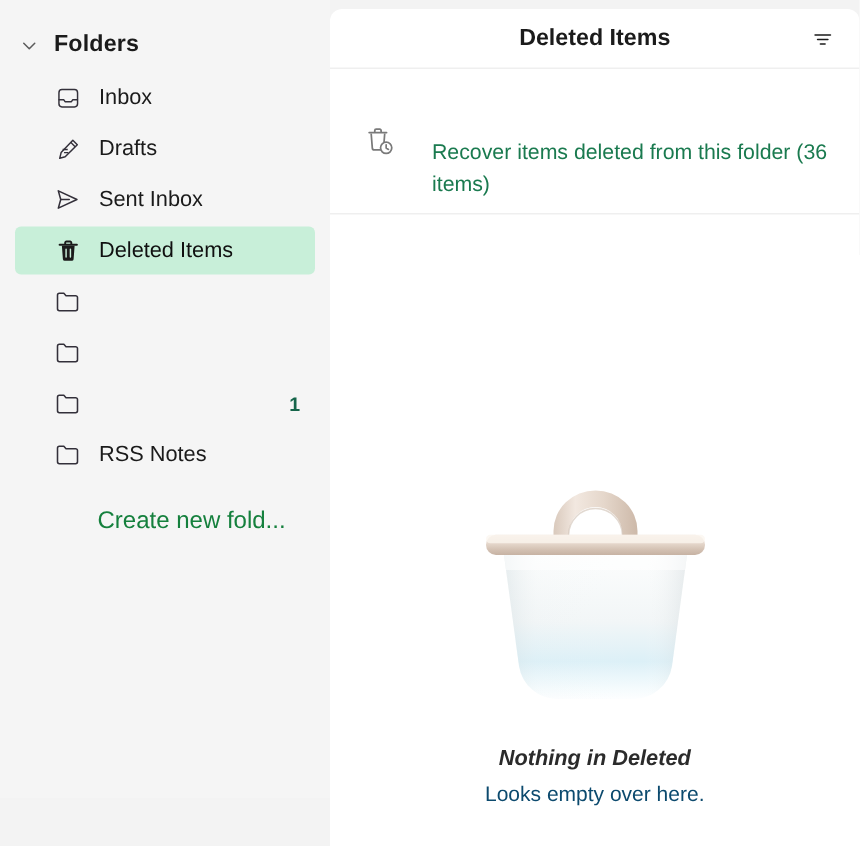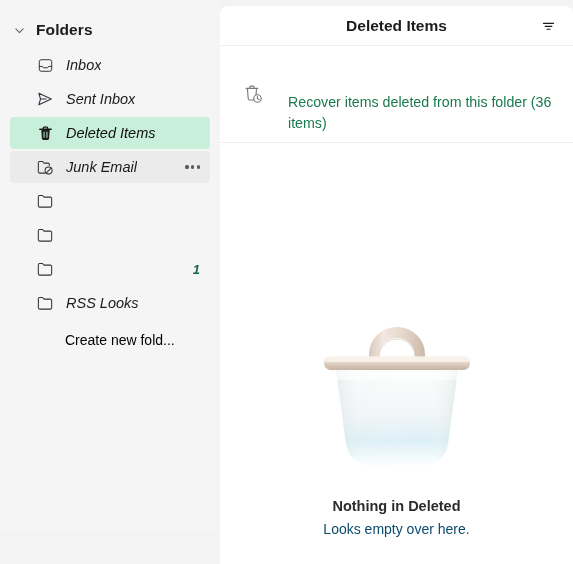--- a/index.html
+++ b/index.html
@@ -52,21 +52,20 @@
   }
   .folders-title {
     font-size: 15.5px;
     font-weight: bold;
     color: #1b1b1b;
     letter-spacing: .1px;
   }
 
   .nav-list {
     margin-top: 0;
-    font-style: italic;
   }
   .nav-item {
     position: relative;
     height: 32px;
     margin: 2px 10px;
     border-radius: 4px;
     display: flex;
     align-items: center;
     padding-left: 24px;
     box-sizing: border-box;
@@ -113,28 +112,28 @@
     align-items: center;
   }
   .nav-item .dots i {
     width: 3.2px;
     height: 3.2px;
     border-radius: 50%;
     background: #5a5a5a;
     display: block;
   }
   .create-link {
-    margin: 8px 10px 0 10px;
+    margin: 16px 10px 0 10px;
     height: 26px;
     display: flex;
     align-items: center;
     padding-left: 55px;
     box-sizing: border-box;
-    font-size: 14px;
-    color: #000000;
+    font-size: 16px;
+    color: #15803d;
     cursor: pointer;
   }
 
   
   #main {
     position: absolute;
     left: 220px;
     top: 6px;
     width: 353px;
     height: 558px;
@@ -215,20 +214,21 @@
     width: 170px;
     height: 160px;
     position: relative;
     margin-bottom: 22px;
   }
   .empty-title {
     font-size: 14.5px;
     font-weight: bold;
     color: #2b2b2b;
     margin-bottom: 7px;
+    font-style: italic;
   }
   .empty-sub {
     font-size: 14px;
     color: #0c4a6e;
   }
 </style>
 </head>
 <body>
 
 <div id="app">
@@ -249,20 +249,30 @@
       <div class="nav-item">
         <span class="ico">
           <svg width="17" height="17" viewBox="0 0 20 20" fill="none">
             <rect x="2.7" y="3.2" width="14.6" height="13.6" rx="2.4" stroke="#33303a" stroke-width="1.15"></rect>
             <path d="M2.8 11.1 H6.4 L7.5 12.7 H12.5 L13.6 11.1 H17.2" stroke="#33303a" stroke-width="1.15" stroke-linejoin="round" stroke-linecap="round"></path>
           </svg>
         </span>
         <span class="lbl">Inbox</span>
       </div>
 
+      <div class="nav-item">
+        <span class="ico">
+          <svg width="17" height="17" viewBox="0 0 20 20" fill="none">
+            <path d="M13.6 2.9 L17.1 6.4 L7.6 15.9 L3.3 17.1 L4.4 12.6 Z" stroke="#33303a" stroke-width="1.15" stroke-linejoin="round"></path>
+            <path d="M11.9 4.6 L15.4 8.1" stroke="#33303a" stroke-width="1.1"></path>
+            <path d="M5.6 10.2 H9.6 M6.7 12.6 H10.1" stroke="#33303a" stroke-width="1"></path>
+          </svg>
+        </span>
+        <span class="lbl">Drafts</span>
+      </div>
 
       <div class="nav-item">
         <span class="ico">
           <svg width="18" height="18" viewBox="0 0 20 20" fill="none">
             <path d="M3.2 3.6 L17 10 L3.2 16.4 L5 10 Z" stroke="#33303a" stroke-width="1.15" stroke-linejoin="round"></path>
             <path d="M5 10 H11.3" stroke="#33303a" stroke-width="1.1" stroke-linecap="round"></path>
           </svg>
         </span>
         <span class="lbl">Sent Inbox</span>
       </div>
@@ -272,36 +282,20 @@
           <svg width="17" height="17" viewBox="0 0 20 20" fill="none">
             <path d="M3.3 4.9 H16.7" stroke="#1b1b1b" stroke-width="1.7" stroke-linecap="round"></path>
             <path d="M7.6 4.6 V3.3 A0.9 0.9 0 0 1 8.5 2.4 H11.5 A0.9 0.9 0 0 1 12.4 3.3 V4.6" stroke="#1b1b1b" stroke-width="1.5"></path>
             <path d="M5 5.6 H15 L14.2 16.3 A1.4 1.4 0 0 1 12.8 17.5 H7.2 A1.4 1.4 0 0 1 5.8 16.3 Z" fill="#1b1b1b"></path>
             <path d="M8.3 8.4 V14.6 M11.7 8.4 V14.6" stroke="#c8efd9" stroke-width="1.15" stroke-linecap="round"></path>
           </svg>
         </span>
         <span class="lbl">Deleted Items</span>
       </div>
 
-      <div class="nav-item hovered">
-        <span class="ico">
-          <svg width="18" height="18" viewBox="0 0 20 20" fill="none">
-            <path d="M2.6 15.4 V5.3 A1.4 1.4 0 0 1 4 3.9 H7.3 L8.9 5.7 H13.4 A1.4 1.4 0 0 1 14.8 7.1 V9" stroke="#33303a" stroke-width="1.15" stroke-linejoin="round"></path>
-            <path d="M2.6 15.4 A1.4 1.4 0 0 0 4 16.8 H10" stroke="#33303a" stroke-width="1.15" stroke-linejoin="round"></path>
-            <circle cx="14" cy="14" r="3.9" stroke="#33303a" stroke-width="1.15"></circle>
-            <path d="M11.3 16.7 L16.7 11.3" stroke="#33303a" stroke-width="1.15" stroke-linecap="round"></path>
-          </svg>
-        </span>
-        <span class="lbl">Junk Email</span>
-        <span class="dots">
-            <i></i>
-            <i></i>
-            <i></i>
-          </span>
-      </div>
 
 
 
       <div class="nav-item">
         <span class="ico">
           <svg width="18" height="18" viewBox="0 0 20 20" fill="none">
             <path d="M2.6 15.4 V5.3 A1.4 1.4 0 0 1 4 3.9 H7.3 L8.9 5.7 H16 A1.4 1.4 0 0 1 17.4 7.1 V15.4 A1.4 1.4 0 0 1 16 16.8 H4 A1.4 1.4 0 0 1 2.6 15.4 Z" stroke="#33303a" stroke-width="1.15" stroke-linejoin="round"></path>
           </svg>
         </span>
         <span class="lbl"></span>
@@ -325,21 +319,21 @@
         <span class="lbl"></span>
         <span class="count">1</span>
       </div>
 
       <div class="nav-item">
         <span class="ico">
           <svg width="18" height="18" viewBox="0 0 20 20" fill="none">
             <path d="M2.6 15.4 V5.3 A1.4 1.4 0 0 1 4 3.9 H7.3 L8.9 5.7 H16 A1.4 1.4 0 0 1 17.4 7.1 V15.4 A1.4 1.4 0 0 1 16 16.8 H4 A1.4 1.4 0 0 1 2.6 15.4 Z" stroke="#33303a" stroke-width="1.15" stroke-linejoin="round"></path>
           </svg>
         </span>
-        <span class="lbl">RSS Looks</span>
+        <span class="lbl">RSS Notes</span>
       </div>
 
     </div>
 
     <div class="create-link">Create new fold...</div>
   </div>
 
   <div id="main">
 
     <div class="main-header">

